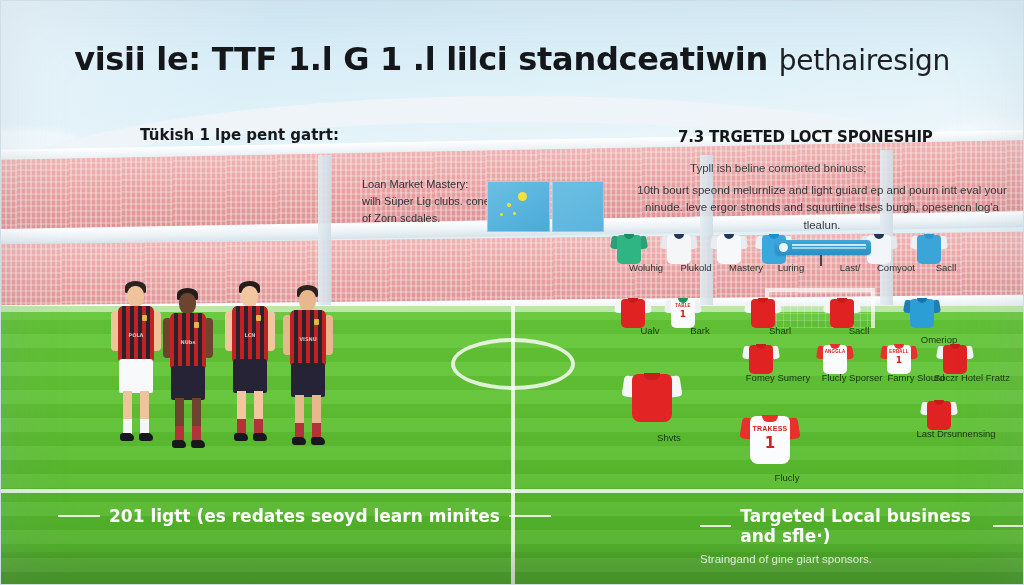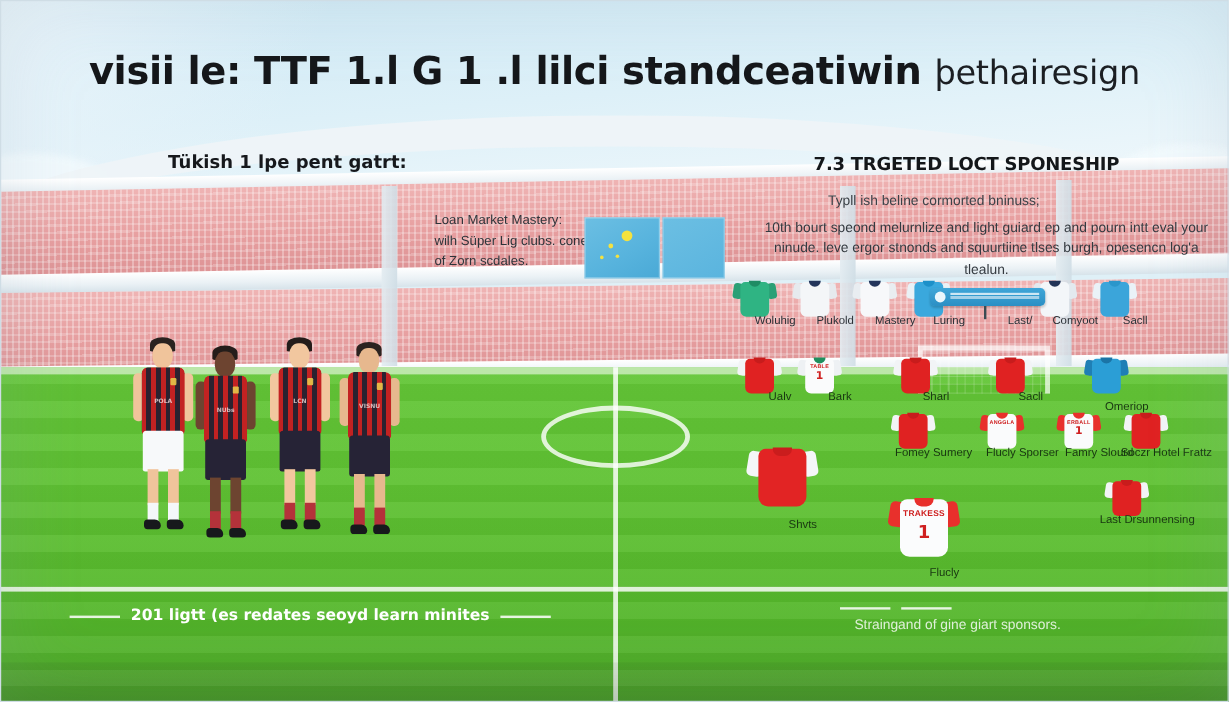--- a/index.html
+++ b/index.html
@@ -216,31 +216,31 @@
   .stripes{
     position:absolute; left:0; top:0; width:100%; height:100%;
     background:repeating-linear-gradient(90deg,#c32222 0 4px,#2b2230 4px 8px);
     border-radius:5px 5px 3px 3px;
   }
 
   
   .foot{ position:absolute; }
   .foot-head{
     display:flex; align-items:center; gap:9px;
-    font-size:13px; font-weight:bold; color:#ffffff;
+    font-size:17px; font-weight:bold; color:#ffffff;
     font-family:"DejaVu Sans", sans-serif;
   }
   .foot-head .rule{ display:block; height:2px; width:42px; background:rgba(255,255,255,.85); }
   .foot-sub{
     margin-top:6px; font-size:11.5px; color:rgba(255,255,255,.82); line-height:1.3;
   }
   .foot.left{ left:58px; top:506px; }
   .foot.left .foot-sub{ margin-left:12px; }
   .foot.right{ left:700px; top:506px; }
-  .foot.right .foot-sub{ margin-left:12px; }
+  .foot.right .foot-sub{ }
 
   .vignette{
     position:absolute; left:0; top:0; width:1024px; height:585px; pointer-events:none;
     box-shadow:inset 0 0 70px rgba(140,160,175,.18);
   }
   .frame{
     position:absolute; left:0; top:0; width:1024px; height:585px; pointer-events:none;
     border:1px solid #cfdde5;
   }
 </style>
@@ -515,20 +515,21 @@
     <div class="foot-head">
       <span class="rule"></span>
       <span>201 ligtt (es redates seoyd learn minites</span>
       <span class="rule"></span>
     </div>
   </div>
 
   <div class="foot right">
     <div class="foot-head">
       <span class="rule"></span>
+      <span>Targeted Local business and sfle·)</span>
       <span class="rule"></span>
     </div>
     <div class="foot-sub">Straingand of gine giart sponsors.</div>
   </div>
 
   <div class="vignette"></div>
   <div class="frame"></div>
 </div>
 
 </body></html>

